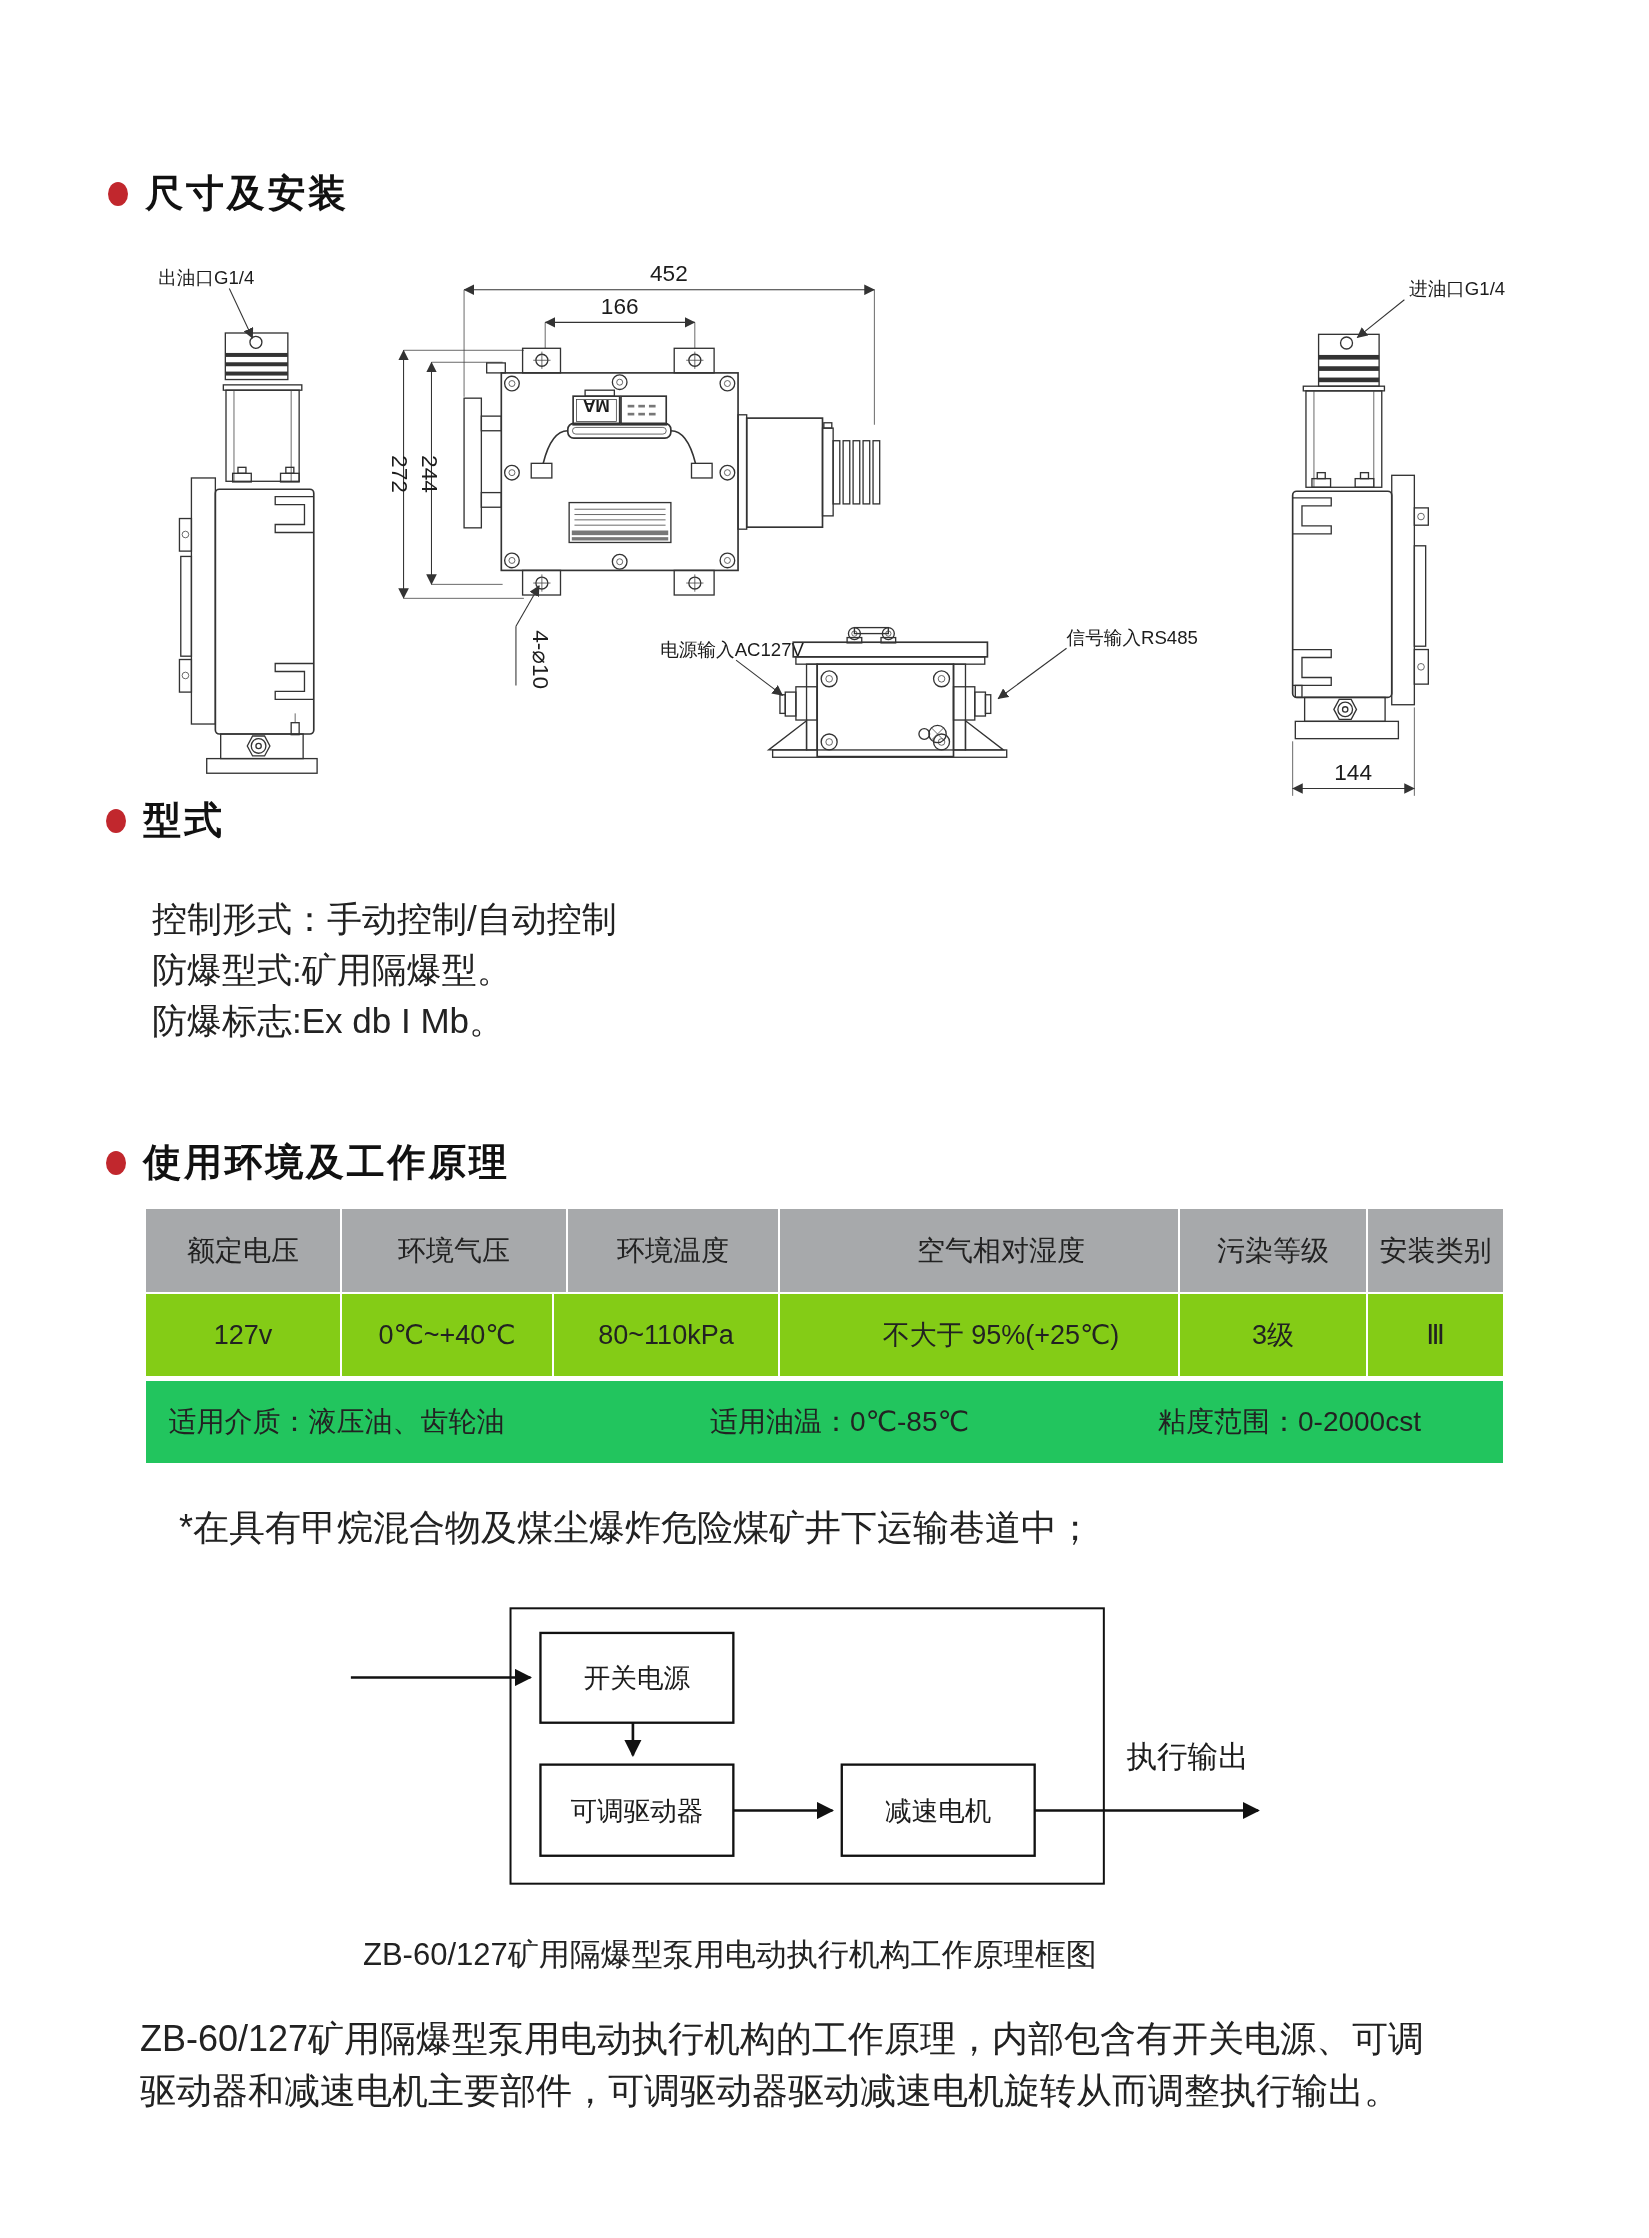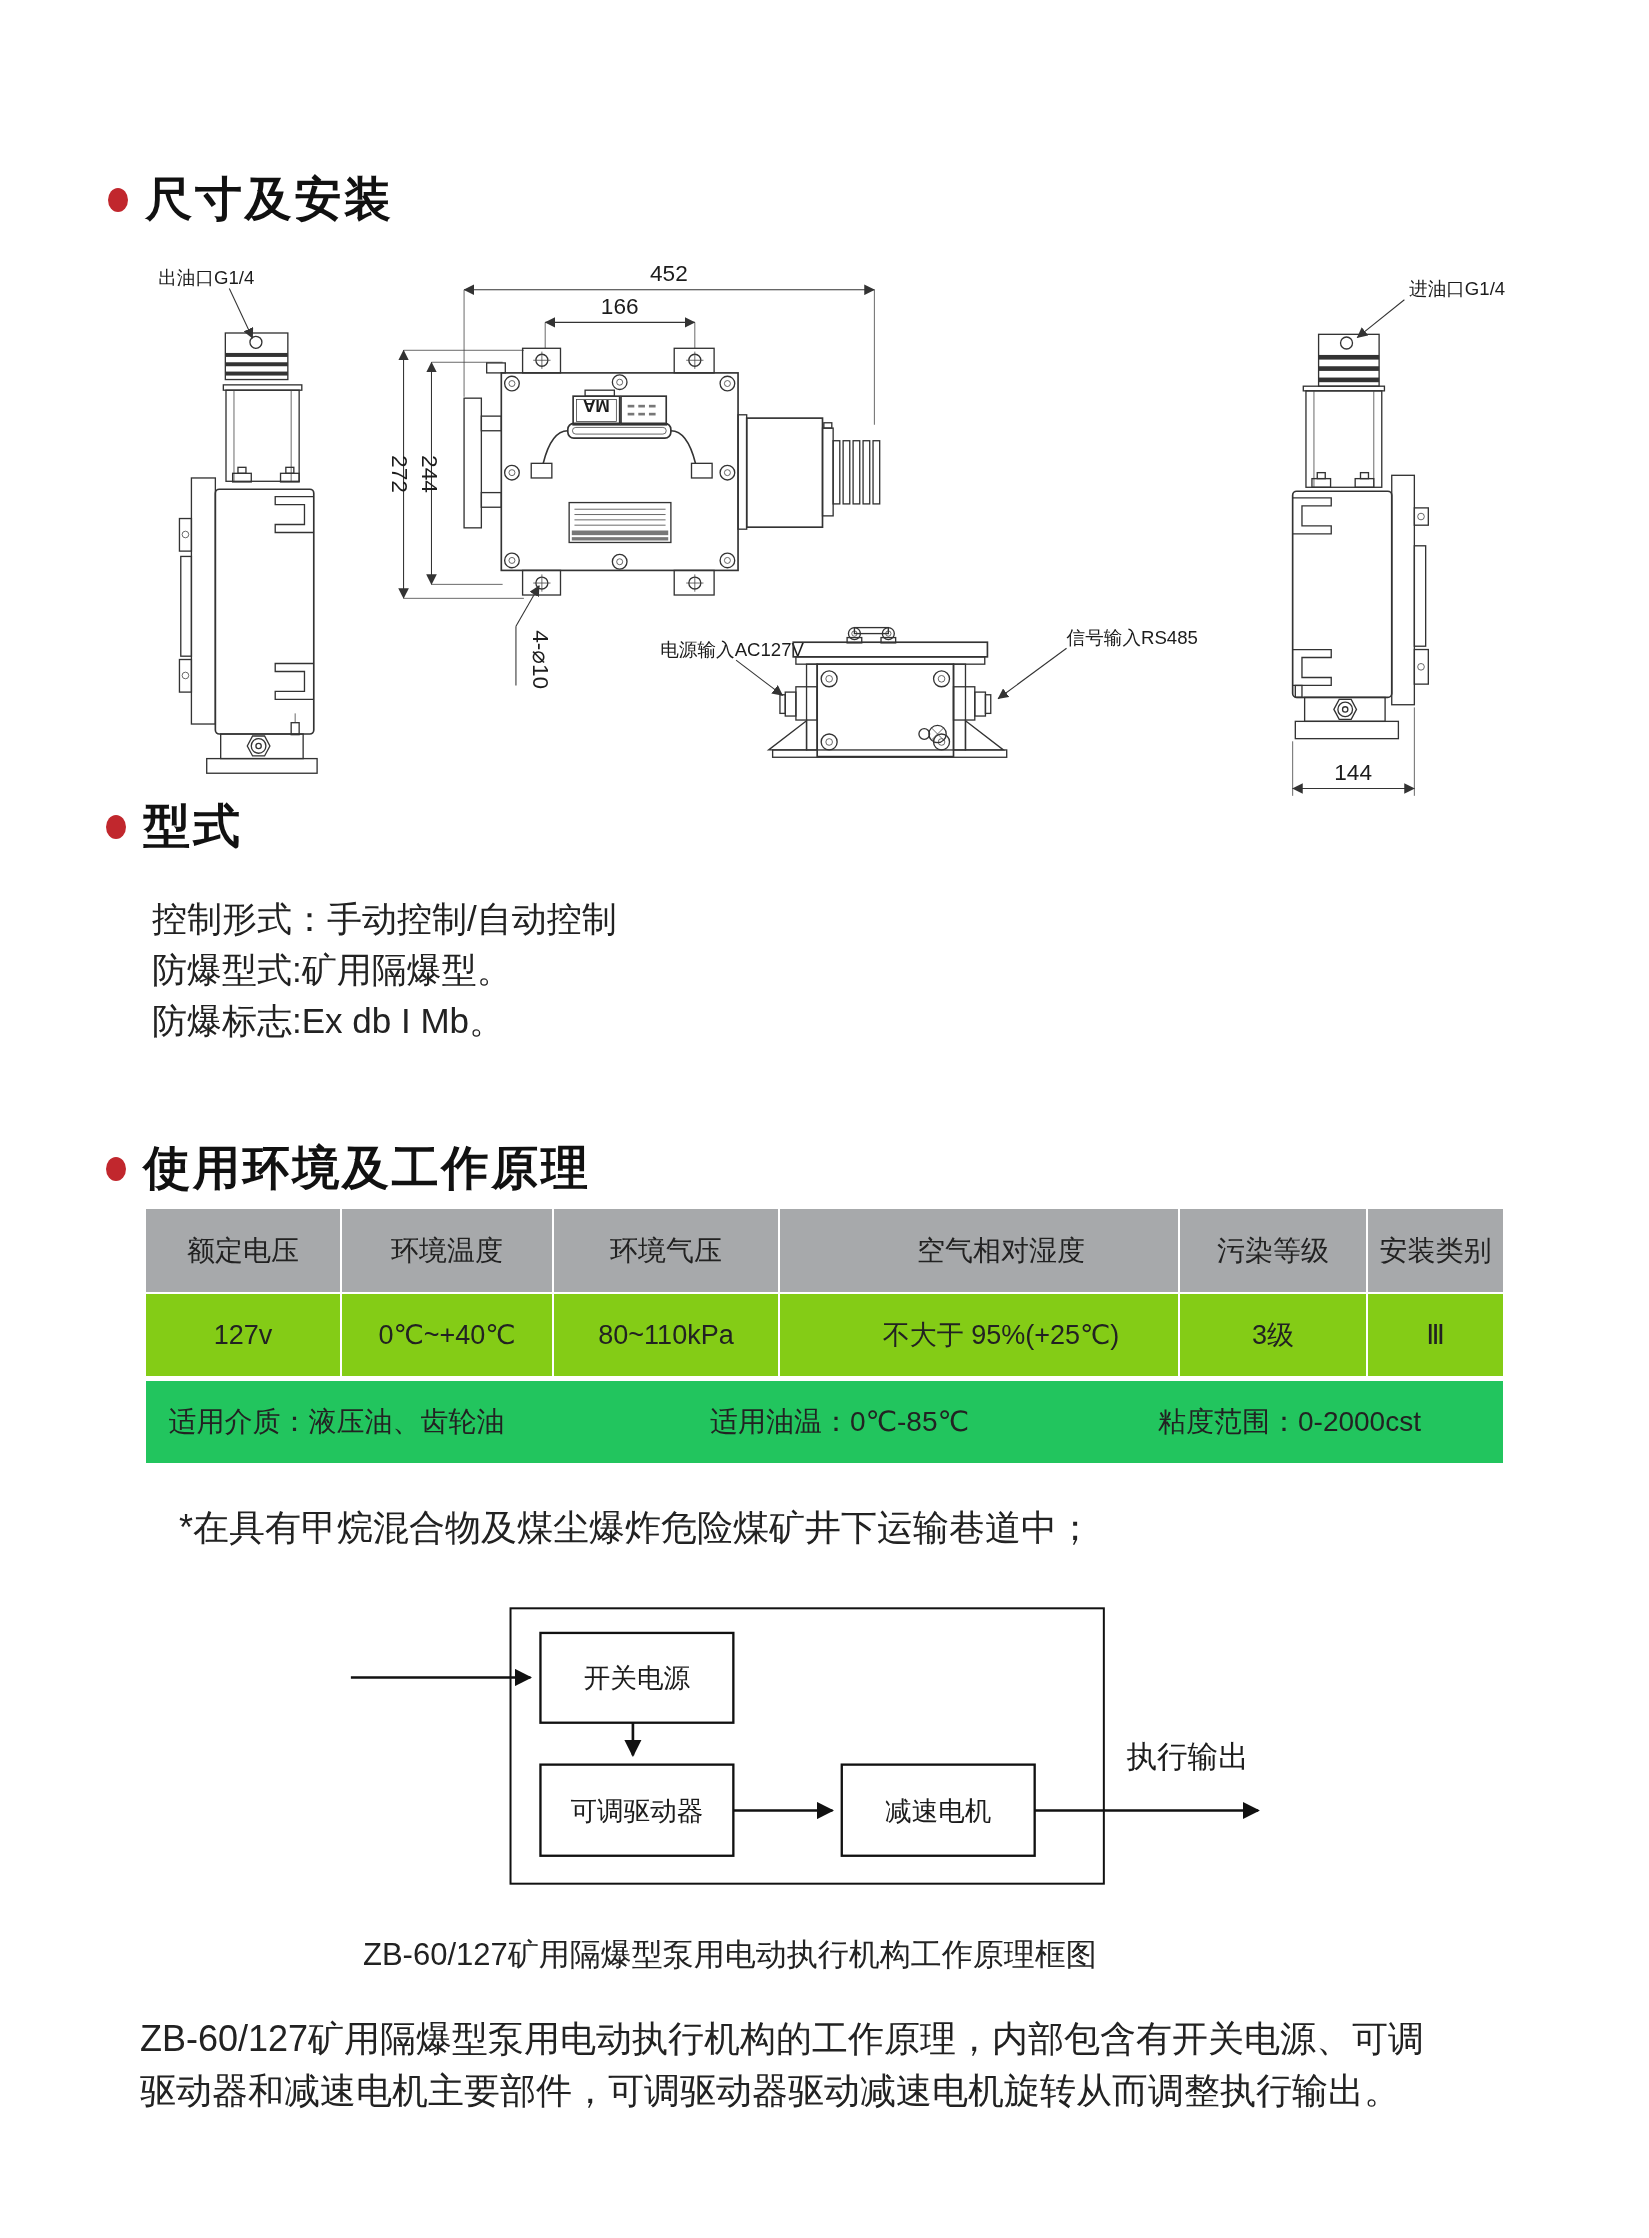--- a/index.html
+++ b/index.html
@@ -5,21 +5,21 @@
   html,body{margin:0;padding:0;}
   body{
     width:1649px;height:2239px;position:relative;background:#ffffff;
     font-family:"Liberation Sans","DejaVu Sans",sans-serif;color:#1c1c1c;
     overflow:hidden;
   }
   .abs{position:absolute;}
   
   .sec-header{position:absolute;display:flex;align-items:center;gap:17.3px;}
   .bullet{width:20px;height:24px;border-radius:50%;background:#c1272d;flex:0 0 auto;}
-  .sec-title{font-size:47px;font-weight:800;letter-spacing:2.7px;color:#111;white-space:nowrap;}
+  .sec-title{font-size:38px;font-weight:800;letter-spacing:2.7px;color:#111;white-space:nowrap;}
   
   .type-lines{position:absolute;left:152px;top:893px;font-size:35px;line-height:51px;color:#222;}
   
   .env-table{position:absolute;left:146px;top:1209px;width:1357px;}
   .t-row{display:flex;height:83px;}
   .t-row.vals{height:82px;margin-top:2px;}
   .t-head{background:#a7a9ab;}
   .t-val{background:#84cc16;}
   .t-cell{display:flex;align-items:center;justify-content:center;border-right:2px solid #ffffff;box-sizing:border-box;}
   .t-cell:last-child{border-right:none;border-radius:28px;}
@@ -294,22 +294,22 @@
 </div>
 
 <div class="sec-header" style="left:106px;top:1137px;">
   <span class="bullet"></span>
   <span class="sec-title">使用环境及工作原理</span>
 </div>
 
 <div class="env-table">
   <div class="t-row t-head">
     <div class="t-cell c1">额定电压</div>
+    <div class="t-cell c3">环境气压</div>
     <div class="t-cell c2">环境温度</div>
-    <div class="t-cell c3">环境气压</div>
     <div class="t-cell c4">空气相对湿度</div>
     <div class="t-cell c5">污染等级</div>
     <div class="t-cell c6">安装类别</div>
   </div>
   <div class="t-row t-val vals">
     <div class="t-cell c1">127v</div>
     <div class="t-cell c2">0℃~+40℃</div>
     <div class="t-cell c3">80~110kPa</div>
     <div class="t-cell c4">不大于 95%(+25℃)</div>
     <div class="t-cell c5">3级</div>

